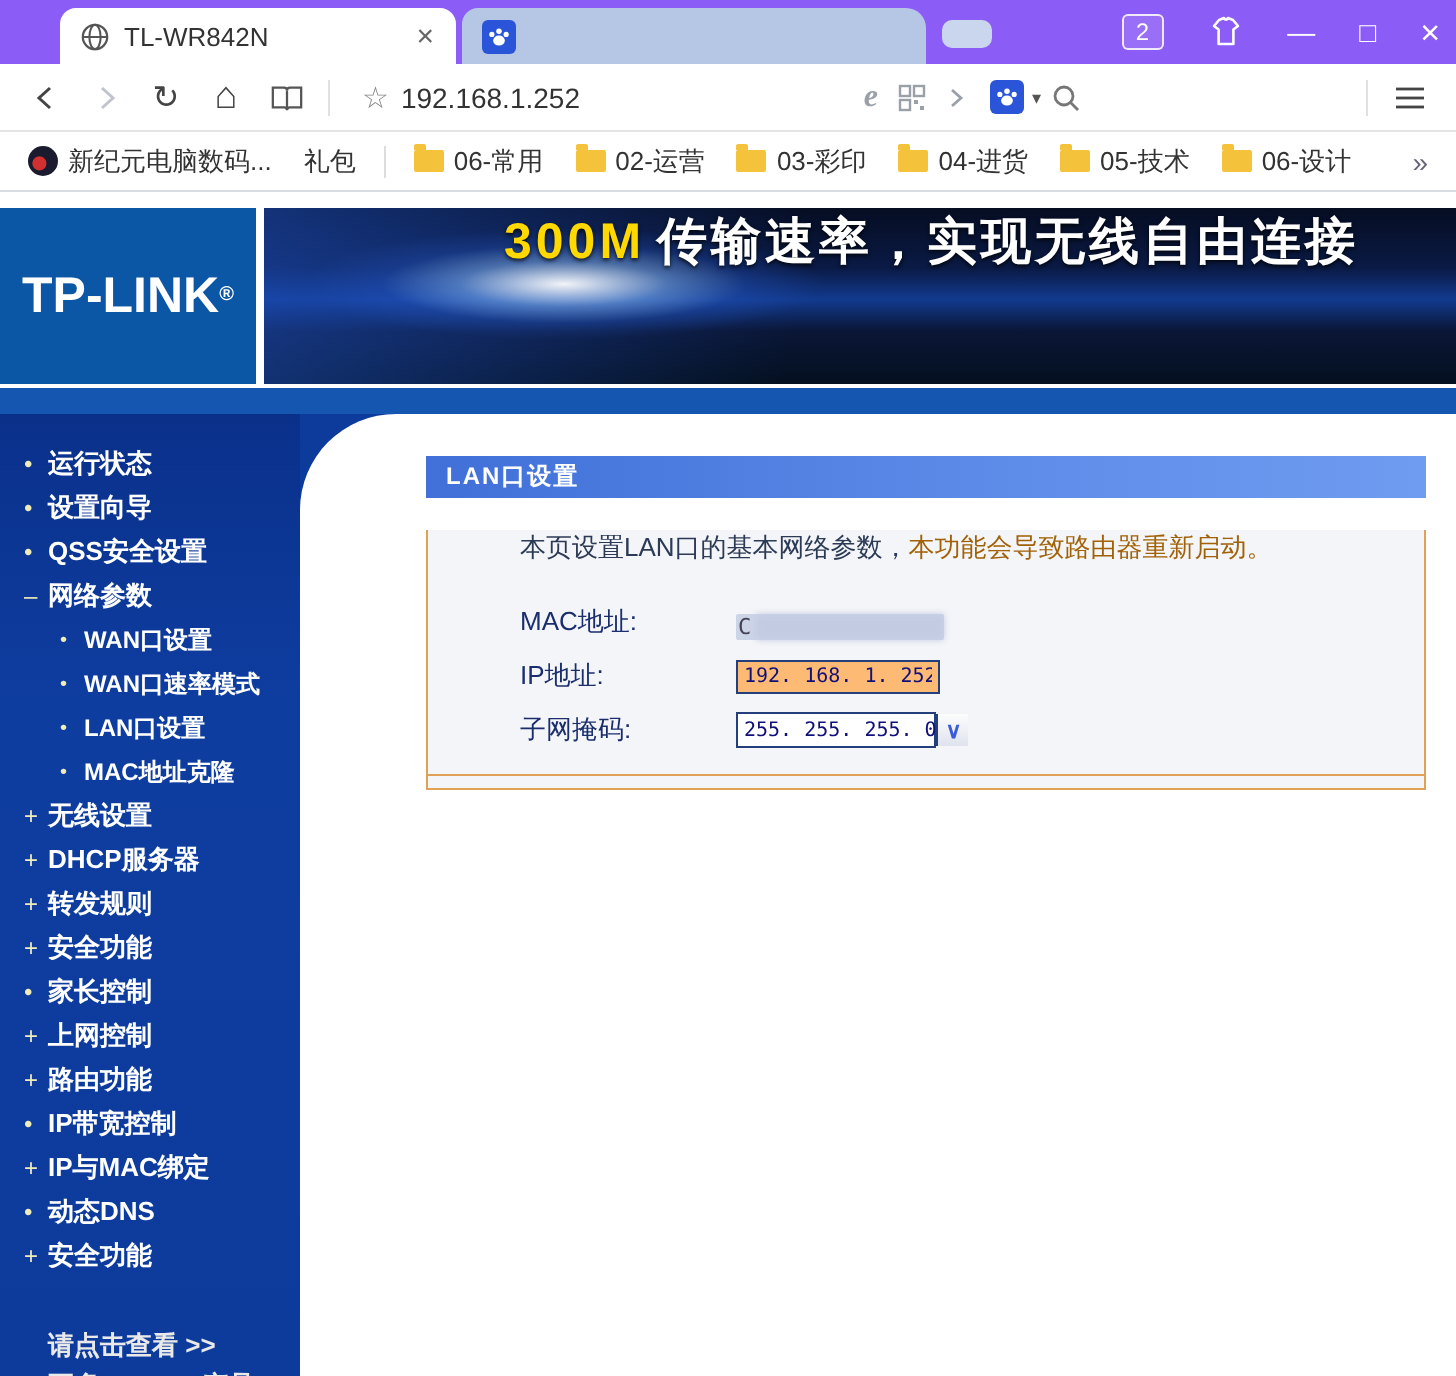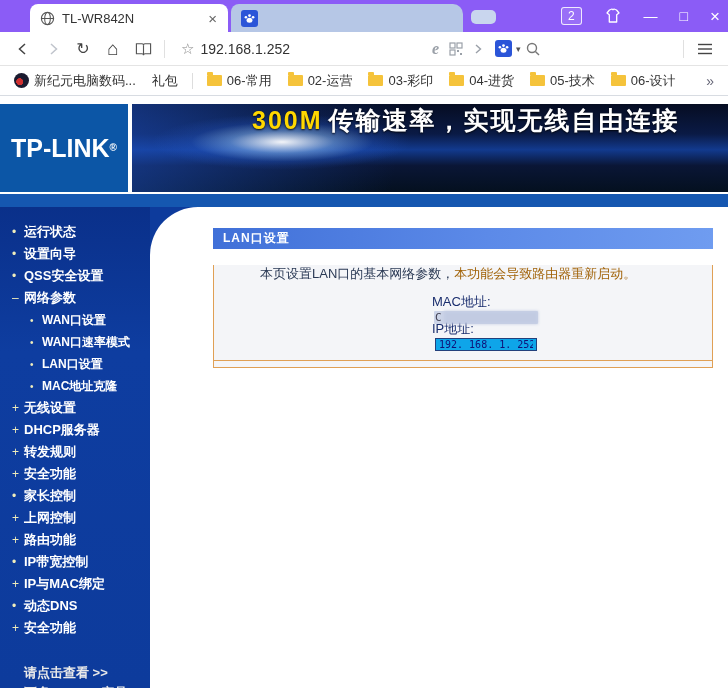--- a/index.html
+++ b/index.html
@@ -86,27 +86,27 @@
   .main { flex:1; background:#fff; border-top-left-radius:48px; min-width:0; }
 
   
   .panel { width:500px; margin:21px 0 0 63px; }
   .panel-h { height:21px; background:linear-gradient(90deg,#4070d8 0%, #5c8ae8 55%, #6f9cf0 100%);
              color:#fff; font-size:12px; font-weight:bold; display:flex; align-items:center;
              padding-left:10px; letter-spacing:1px; }
   .panel-b { border:1px solid #e0a055; border-top:none; background:#f4f5f8; padding-bottom:6px; }
   .intro { margin:16px 16px 10px 46px; font-size:13px; color:#2b3a55; }
   .warn { color:#a16207; }
-  .frow { display:flex; align-items:center; margin-left:46px; height:27px;flex-direction:column; }
+  .frow { display:flex; align-items:flex-end; margin-left:46px; height:27px; }
   .flabel { width:108px; color:#1a2e6e; font-size:13px; flex:none; }
   .mac-bar { width:104px; height:13px; background:#ccd4e8; display:flex; align-items:center;
              border-radius:1px; }
   .mac-c { font-family:"DejaVu Sans Mono",monospace; font-size:11px; color:#445; padding-left:1px; }
   .mac-blur { flex:1; height:13px; margin-left:2px; background:#c2cbe2; filter:blur(1.5px); }
-  .ip-input { width:102px; height:17px; border:1px solid #23407c; background:#0ea5e9;
+  .ip-input { width:102px; height:17px; border:1px solid #23407c; background:#fdba74;
               font-family:"DejaVu Sans Mono",monospace; font-size:10px; color:#101078;
               padding:0 3px; outline:none; }
   .selbox { width:100px; height:18px; border:1px solid #23407c; background:#fff; display:flex;
             align-items:center; cursor:pointer; }
   .selbox .selval { flex:1; font-family:"DejaVu Sans Mono",monospace; font-size:10px;
                     color:#101078; padding-left:3px; white-space:nowrap; }
   .selbtn { width:16px; height:16px; border-left:1px solid #23407c; background:linear-gradient(180deg,#fdfdfd,#dfe3ee);
             display:flex; align-items:center; justify-content:center; color:#3a5cd8;
             font-size:11px; font-weight:bold; flex:none; }
   .sep { border-top:1px solid #e0a055; margin-top:13px; }
@@ -361,18 +361,25 @@
             <span class="flabel">MAC地址:</span>
             <div class="mac-bar">
               <span class="mac-c">C</span>
               <span class="mac-blur"></span>
             </div>
           </div>
           <div class="frow">
             <span class="flabel">IP地址:</span>
             <input class="ip-input" value="192. 168. 1. 252" style="">
           </div>
+          <div class="frow">
+            <span class="flabel">子网掩码:</span>
+            <div class="selbox">
+              <span class="selval">255. 255. 255. 0</span>
+              <span class="selbtn">∨</span>
+            </div>
+          </div>
           <div class="sep"></div>
         </div>
       </div>
     </div>
   </div>
 </div>
 
 </body></html>

